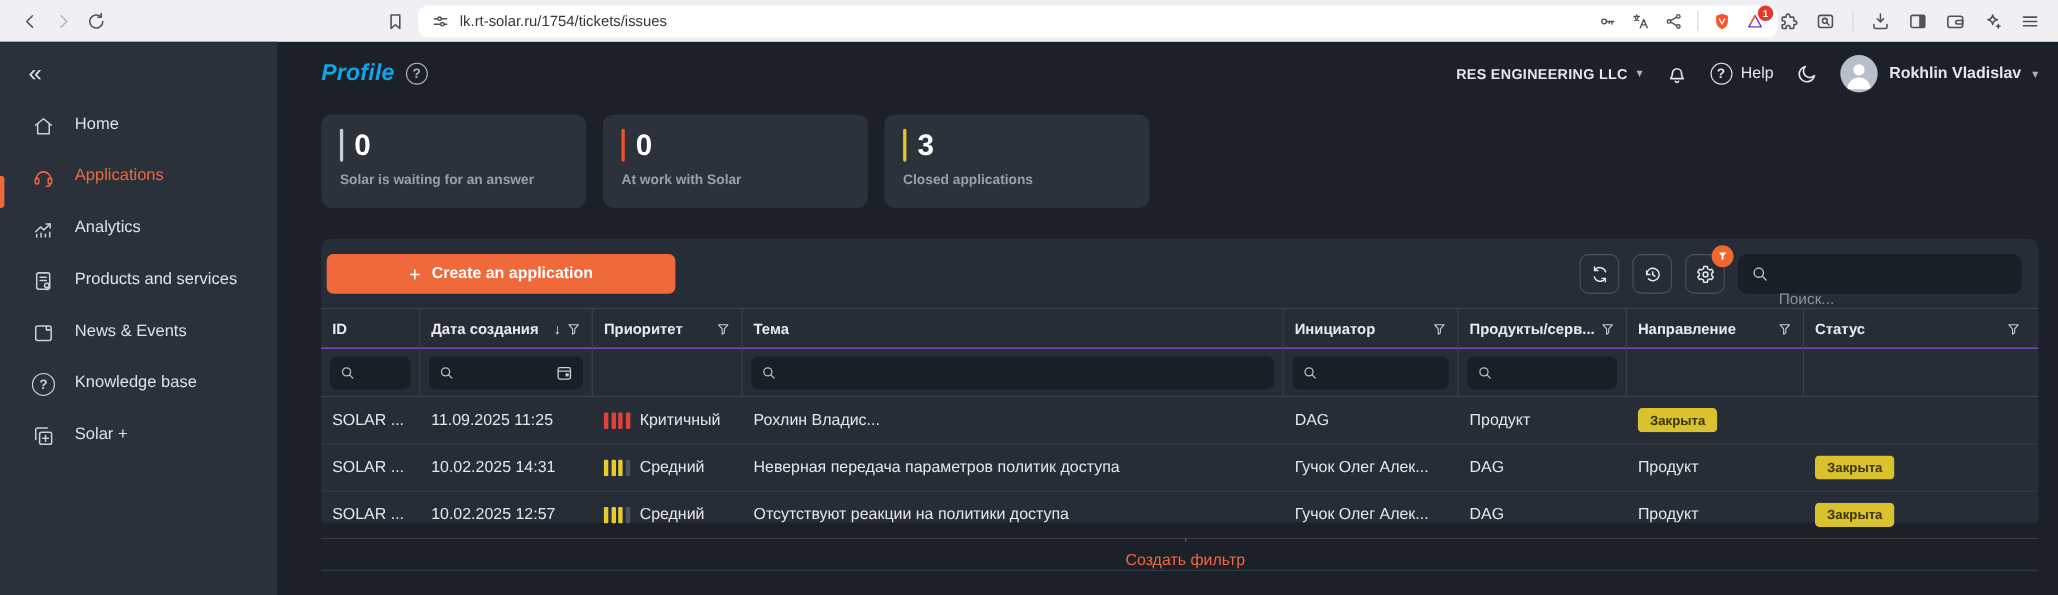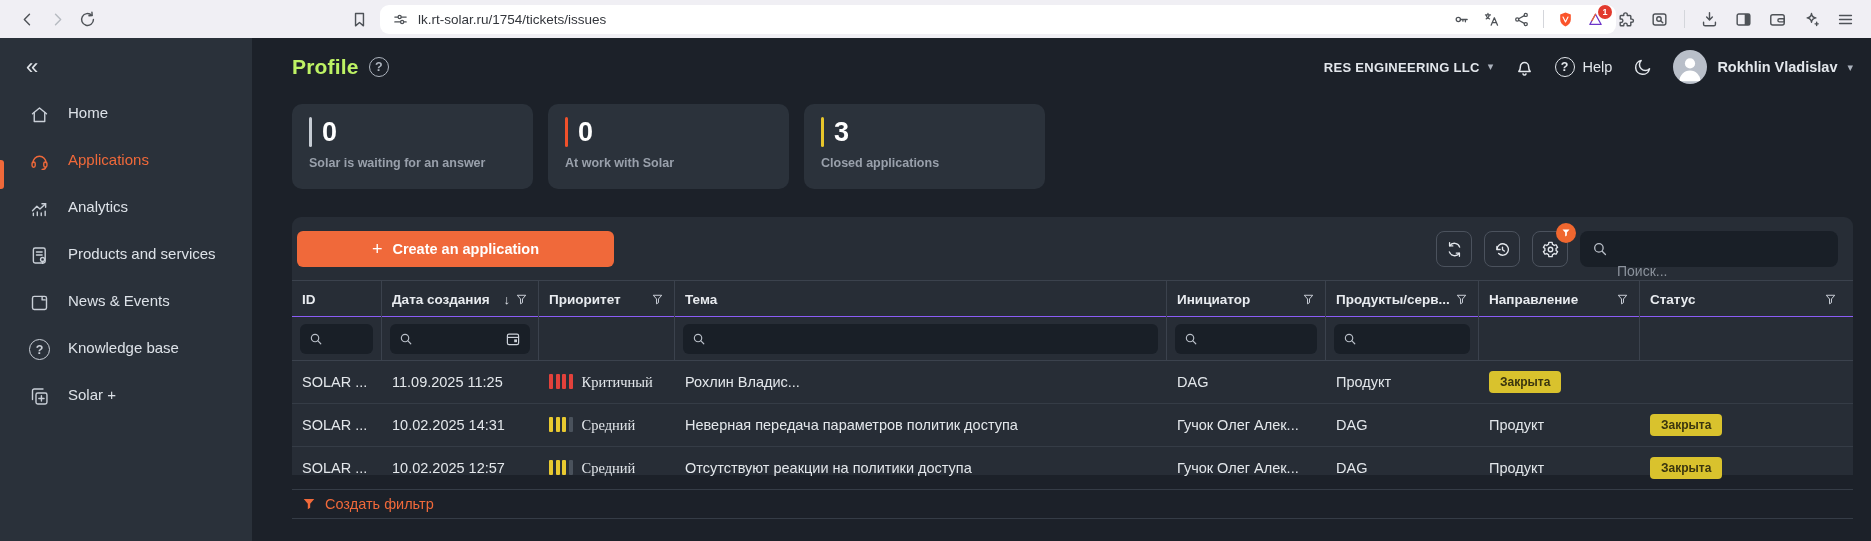--- a/index.html
+++ b/index.html
@@ -31,21 +31,21 @@
   .side-item .si { width:21px; height:21px; stroke:#c9cfd7; fill:none; stroke-width:1.6; stroke-linecap:round; stroke-linejoin:round; flex:none; }
   .side-item.active { color:#f0693a; }
   .side-item.active .si { stroke:#f0693a; }
   .side-item.active::before { content:""; position:absolute; left:0; top:9px; width:4px; height:29px; background:#f0693a; border-radius:0 3px 3px 0; }
   .qcircle { display:inline-flex; align-items:center; justify-content:center; width:20px; height:20px; border:1.6px solid currentColor; border-radius:50%; font-size:12.5px; font-weight:bold; flex:none; }
   .side-item .qcircle { width:21px; height:21px; color:#c9cfd7; }
 
   
   .main { flex:1; padding:0 18px 0 40px; min-width:0; }
   .main-header { height:58px; display:flex; align-items:center; }
-  .page-title { color:#bef264; font-size:21px; font-weight:bold; letter-spacing:.2px; }
+  .page-title { color:#0ea5e9; font-size:21px; font-weight:bold; letter-spacing:.2px;font-style:italic; }
   .title-help { margin-left:10px; color:#aeb5bf; }
   .header-right { margin-left:auto; display:flex; align-items:center; gap:20px; color:#e3e7ec; }
   .company { display:flex; align-items:flex-start; gap:8px; font-size:13px; font-weight:bold; letter-spacing:.3px; }
   .caret { font-size:11px; color:#aab1bb; }
   .hi { width:21px; height:21px; stroke:#e3e7ec; fill:none; stroke-width:1.7; stroke-linecap:round; stroke-linejoin:round; }
   .help-group { display:flex; align-items:center; gap:8px; font-size:14.5px; }
   .help-group .qcircle { color:#e3e7ec; }
   .user-group { display:flex; align-items:center; gap:10px; font-size:14.5px; font-weight:bold; }
   .avatar { width:34px; height:34px; border-radius:50%; background:#b9bfc9; display:flex; align-items:center; justify-content:center; overflow:hidden; }
 
@@ -84,27 +84,27 @@
   .funnel { width:13px; height:13px; stroke:#cdd2da; fill:none; stroke-width:1.5; stroke-linejoin:round; flex:none; }
   .tfilter { height:44px; border-bottom:1px solid #3b424d; }
   .tf { height:44px; display:flex; align-items:center; padding:0 8px; border-right:1px solid #3b424d; height:100%; }
   .tf:last-child { border-right:none; }
   .filter-input { height:30px; width:100%; background:#191f27; border-radius:6px; display:flex; align-items:center; gap:7px; padding:0 9px; }
   .filter-input .mag { width:14px; height:14px; }
   .filter-input input { background:transparent; border:none; outline:none; color:#dfe3e8; font-size:13px; font-family:inherit; width:100%; min-width:0; }
   .cal { width:16px; height:16px; stroke:#cdd2da; fill:none; stroke-width:1.5; flex:none; }
   .trow { height:43px; border-bottom:1px solid #353c46; color:#e3e7eb; font-size:14.5px; cursor:default; }
   .td { padding:0 10px; white-space:nowrap; overflow:hidden; }
-  .td-priority { display:flex; align-items:flex-start;font-family:Liberation Serif, serif; }
+  .td-priority { display:flex; align-items:flex-end; }
   .pbars { display:inline-flex; gap:2.5px; margin-right:9px; }
   .pbars i { width:4px; height:15px; border-radius:1px; background:#4a525c; }
   .trow[data-level="critical"] .pbars i { background:#e2413b; }
   .trow[data-level="medium"] .pbars i:nth-child(-n+3) { background:#e8c930; }
   .badge { display:inline-block; background:#d9c22d; color:#3a350f; font-size:12px; font-weight:bold; padding:4px 11px; border-radius:4px; }
-  .filter-link-row { height:29px; display:flex; align-items:center; gap:9px; padding-left:10px; color:#f0693a; font-size:14.5px; cursor:pointer; border-bottom:1px solid #353c46; }
+  .filter-link-row { height:29px; display:flex; align-items:center; gap:9px; padding-left:10px; color:#f0693a; font-size:14.5px; cursor:pointer; border-bottom:1px solid #353c46;flex-direction:column; }
   .funnel-fill { width:14px; height:14px; fill:#f0693a; }
 </style>
 </head>
 <body>
 
 <div class="chrome">
   <span class="chrome-btn">
     <svg class="ci" viewBox="0 0 24 24">
         <path d="M14.5 5.5 8 12l6.5 6.5"></path>
       </svg>

